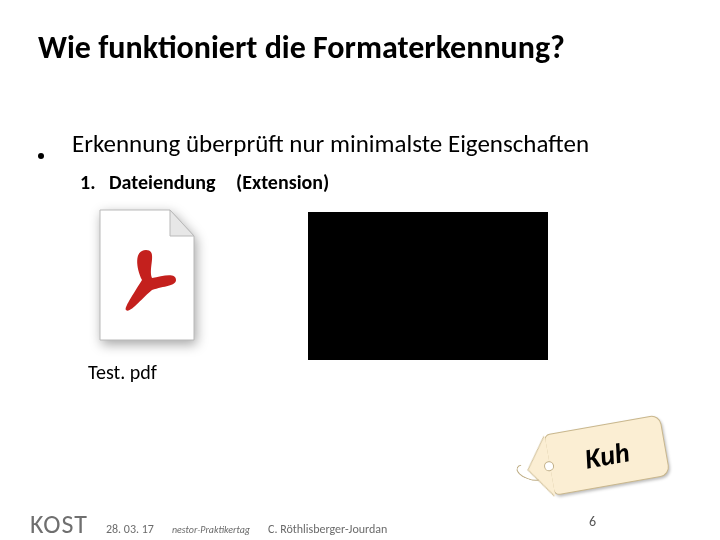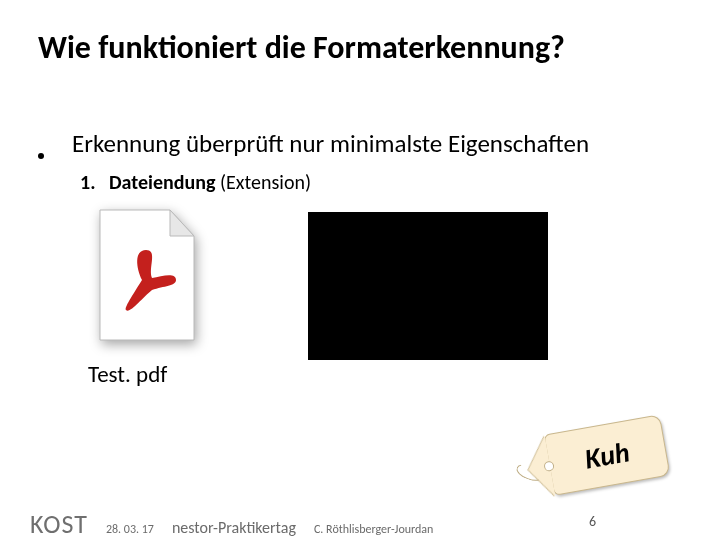--- a/index.html
+++ b/index.html
@@ -4,34 +4,34 @@
 <style>
   * { box-sizing: border-box; margin: 0; padding: 0; }
   html, body { width: 720px; height: 540px; background: #fff; font-family: Calibri, Arial, sans-serif; color: #000; position: relative; overflow: hidden; }
   .slide { width: 604px; height: 540px; position: relative; }
   .title { position: absolute; left: 38px; top: 28px; font-size: 32px; font-weight: 700; }
   .bullet-row { position: absolute; left: 38px; top: 128px; display: flex; align-items: flex-end; gap: 28px; }
   .bullet-dot { width: 6px; height: 6px; background: #000; border-radius: 50%; margin-top: 2px; flex: none; }
   .bullet-text { font-size: 25px; }
   .numbered { position: absolute; left: 80px; top: 170px; font-size: 20px; font-weight: 700; }
   .num-label { margin-left: 9px; }
-  .num-weak { font-weight: 400; }
+  .num-weak { font-weight: 700; margin-left: 16px; }
   .pdf-icon-wrap { position: absolute; left: 92px; top: 206px; width: 110px; height: 140px; filter: drop-shadow(2px 4px 6px rgba(0,0,0,.35)); }
   .blackbox { position: absolute; left: 308px; top: 212px; width: 240px; height: 148px; background: #000; }
-  .filename { position: absolute; left: 88px; top: 360px; font-size: 23px; }
+  .filename { position: absolute; left: 88px; top: 360px; font-size: 20px; }
   .tag { position: absolute; left: 548px; top: 424px; transform: rotate(-10deg); }
   .tag-body { width: 118px; height: 62px; background: #fbeed3; border: 1px solid #c9b78d; border-radius: 6px 10px 10px 6px; position: relative; box-shadow: 1px 2px 3px rgba(0,0,0,.25); display:flex; align-items:center; justify-content:center; }
   .tag-body::before { content:""; position:absolute; left:-22px; top:0; width:0; height:0; border-top:31px solid transparent; border-bottom:31px solid transparent; border-right:22px solid #fbeed3; filter: drop-shadow(-1px 0 0 #c9b78d);}
   .tag-hole { position:absolute; left:-6px; top:26px; width:10px; height:10px; background:#fff; border:1px solid #bfae86; border-radius:50%; z-index:2;}
   .tag-string { position:absolute; left:-34px; top:28px; width:28px; height:14px; border:1px solid #bfae86; border-radius:50%; border-top-color:transparent; border-right-color:transparent; transform:rotate(30deg); z-index:1;}
   .tag-text { font-size: 28px; font-weight:700; font-style: italic; color:#000; }
   .footer { position: absolute; left: 30px; bottom: 0px; width: 660px; display: flex; align-items: baseline; gap: 18px; font-size: 14px; color:#6b6b6b;margin-top:20px; }
   .kost { font-size: 26px; color:#6f6f6f; font-weight: 400; letter-spacing: 1px; }
   .fdate { font-size: 12px; }
-  .fevent { font-size: 16px; }
+  .fevent { font-size: 10px; font-style: italic; }
   .fauth { font-size: 12px; }
   .pagenum { position:absolute; right: 8px; bottom: 10px; font-size:14px; color:#555; }
 </style>
 </head>
 <body>
 
 <div class="slide">
   <div class="title">Wie funktioniert die Formaterkennung?</div>
 
   <div class="bullet-row">

